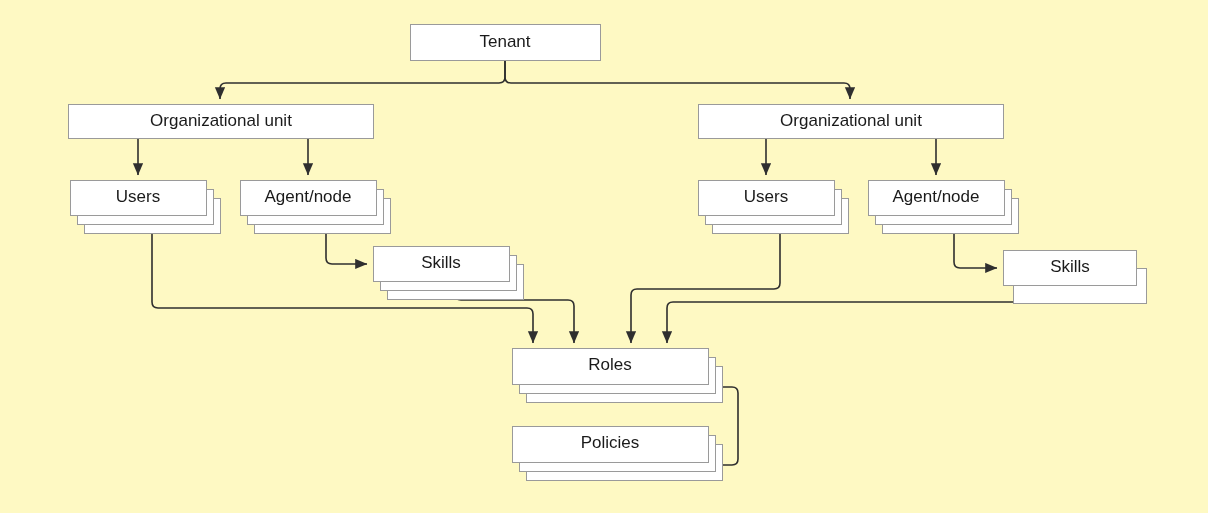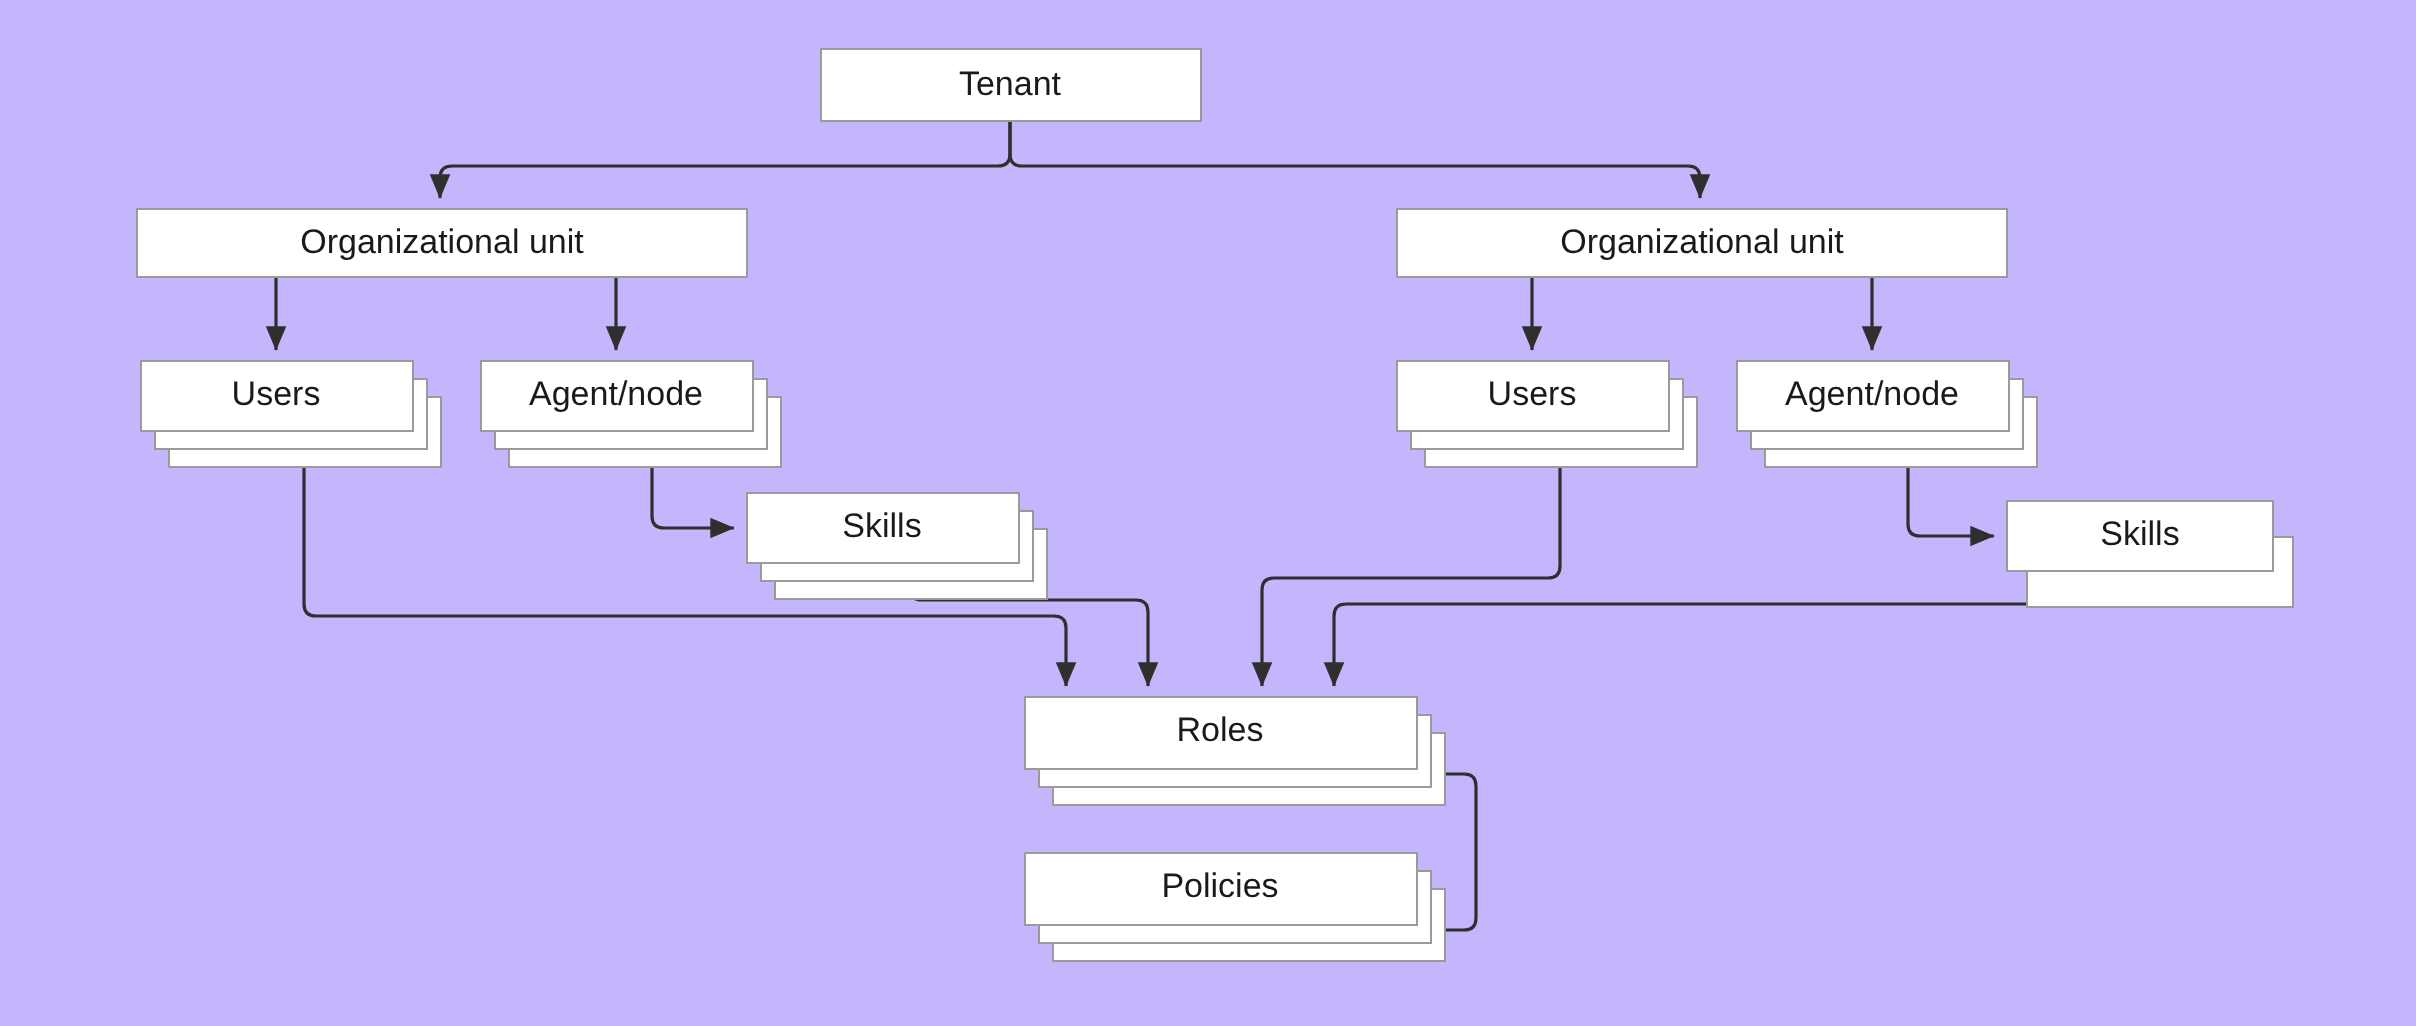--- a/index.html
+++ b/index.html
@@ -4,21 +4,21 @@
 <style>
   html, body {
     margin: 0;
     padding: 0;
     background: #ffffff;
   }
   #diagram-root {
     position: relative;
     width: 1208px;
     height: 513px;
-    background: #c4b5fd;
+    background: #fef9c3;
     font-family: "Liberation Sans", sans-serif;
     overflow: hidden;
   }
   svg.canvas {
     position: absolute;
     top: 0;
     left: 0;
     width: 1208px;
     height: 513px;
   }

